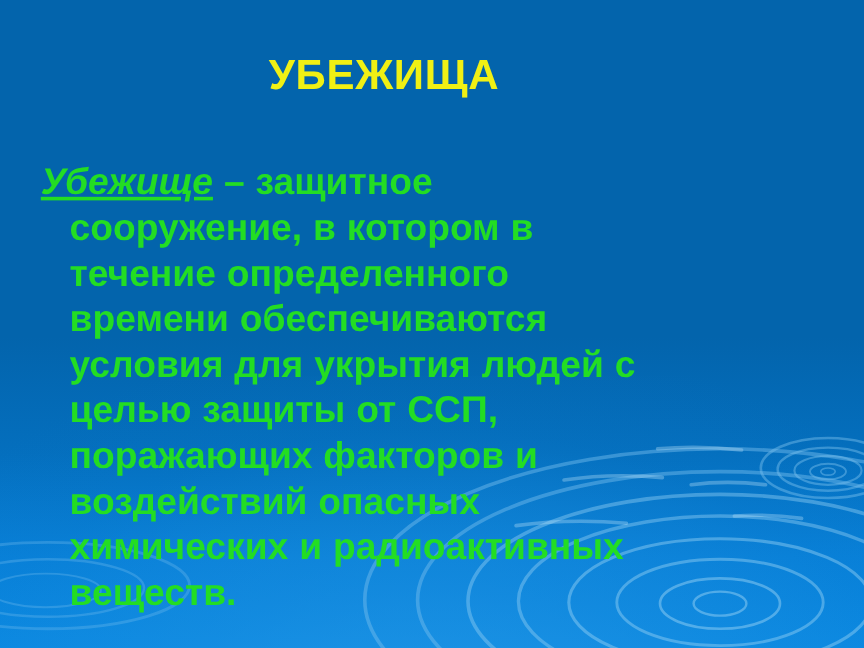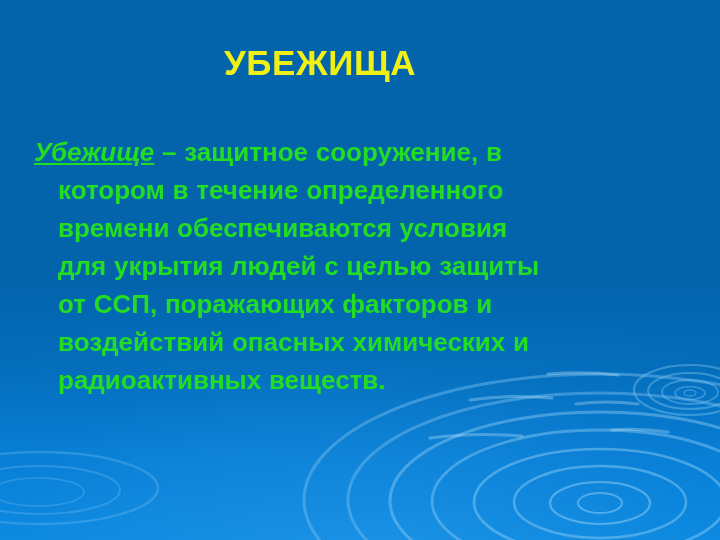--- a/index.html
+++ b/index.html
@@ -66,21 +66,21 @@
   }
   
   .body-block {
     position: absolute;
     top: 133px;
     left: 34px;
     width: 506px;
   }
   .para {
     color: #23DD23;
-    font-size: 26px;
+    font-size: 31px;
     font-weight: bold;
     line-height: 38px;
     text-indent: 0px;
     padding-left: 24px;
     margin: 0;
     text-align: left;
     word-spacing: 0.5px;
   }
   .para .lead-in {
     display: inline;

